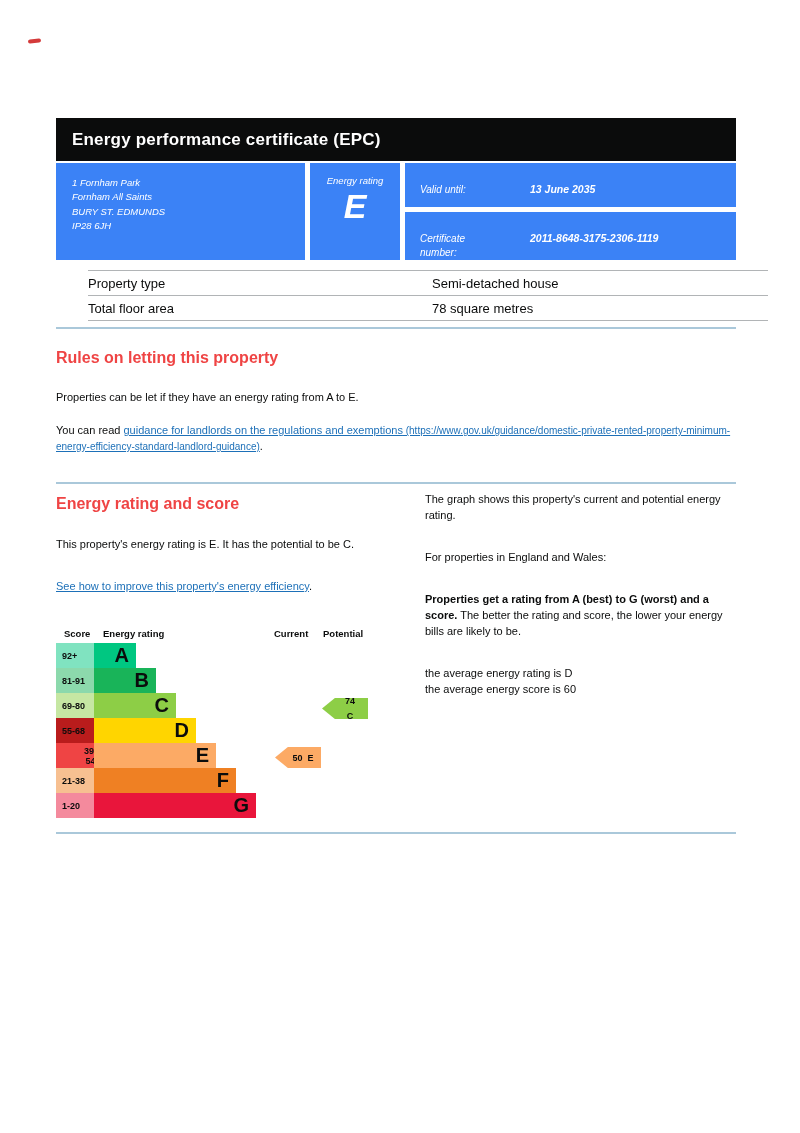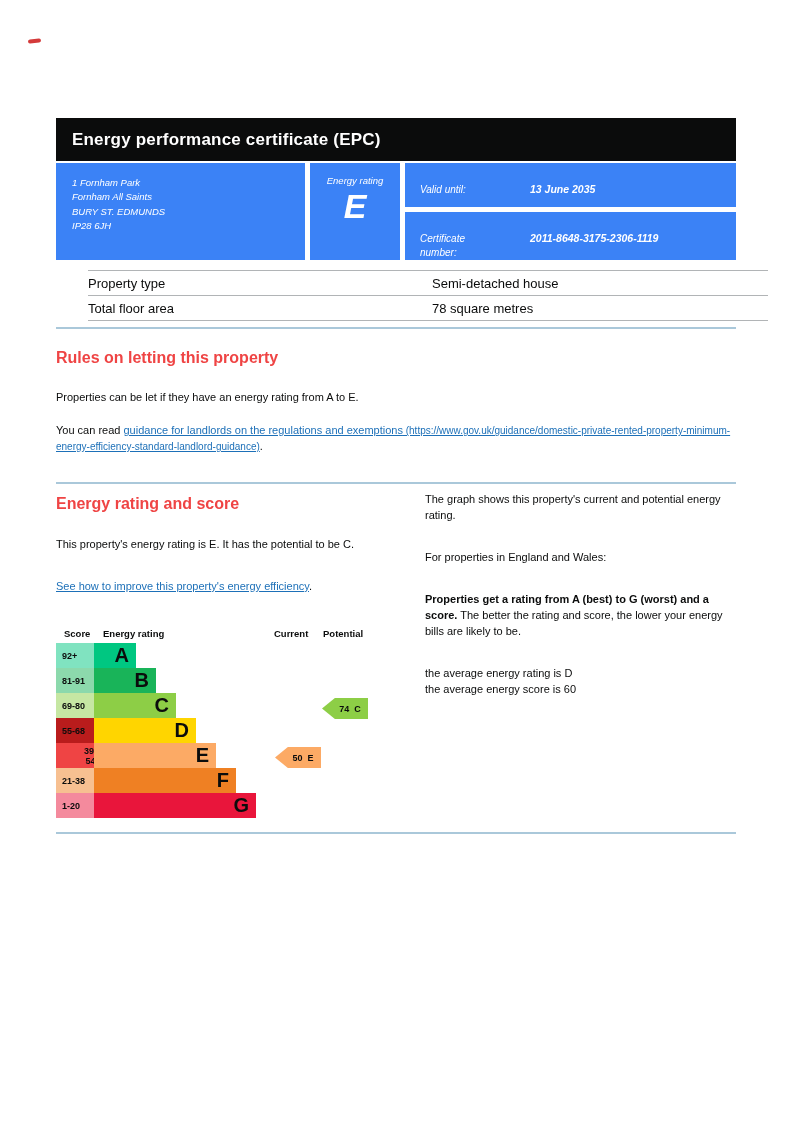--- a/index.html
+++ b/index.html
@@ -187,21 +187,21 @@
     <div class="band-row">
       <span class="band-score" style="background: rgb(244, 138, 157);">1-20</span>
       <div class="band-bar" style="background: rgb(233, 21, 59); width: 162px;">
           <span>G</span>
         </div>
     </div>
     <div class="arrow arrow-current" id="arrow-current" style="background: rgb(252, 170, 101);">
       <span>50</span>
       <span>E</span>
     </div>
-    <div class="arrow arrow-potential" id="arrow-potential" style="background: rgb(141, 206, 70);">
+    <div class="arrow arrow-potential" id="arrow-potential" style="background: rgb(141, 206, 70); flex-direction: column;">
       <span>74</span>
       <span>C</span>
     </div>
   </div>
 
   <div class="divider div3"></div>
 
 </div>
 
 </body></html>

